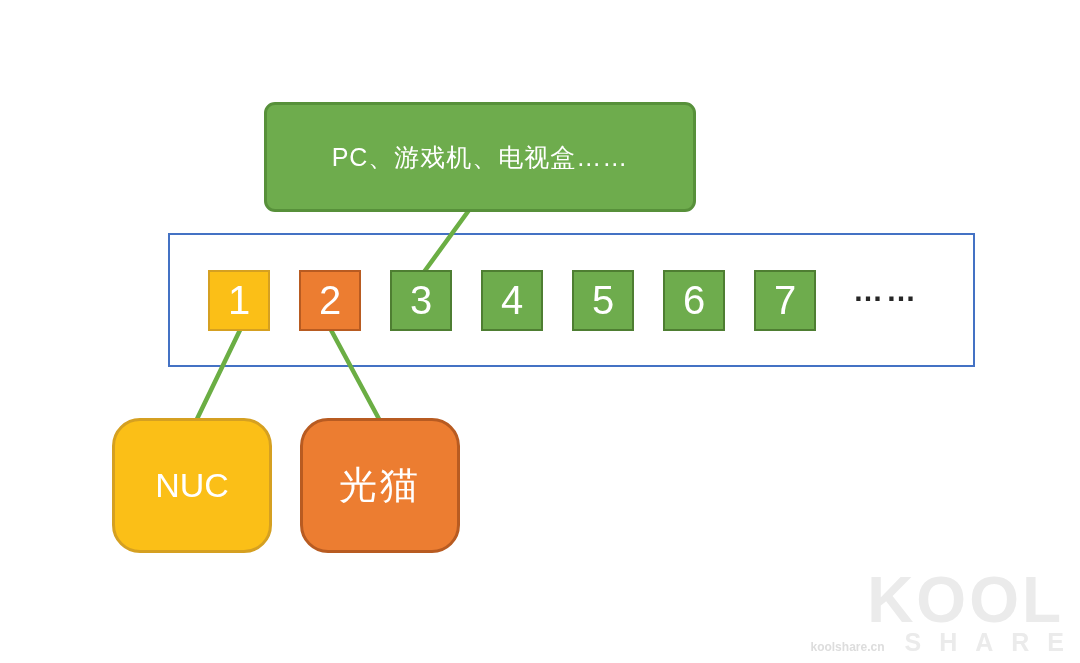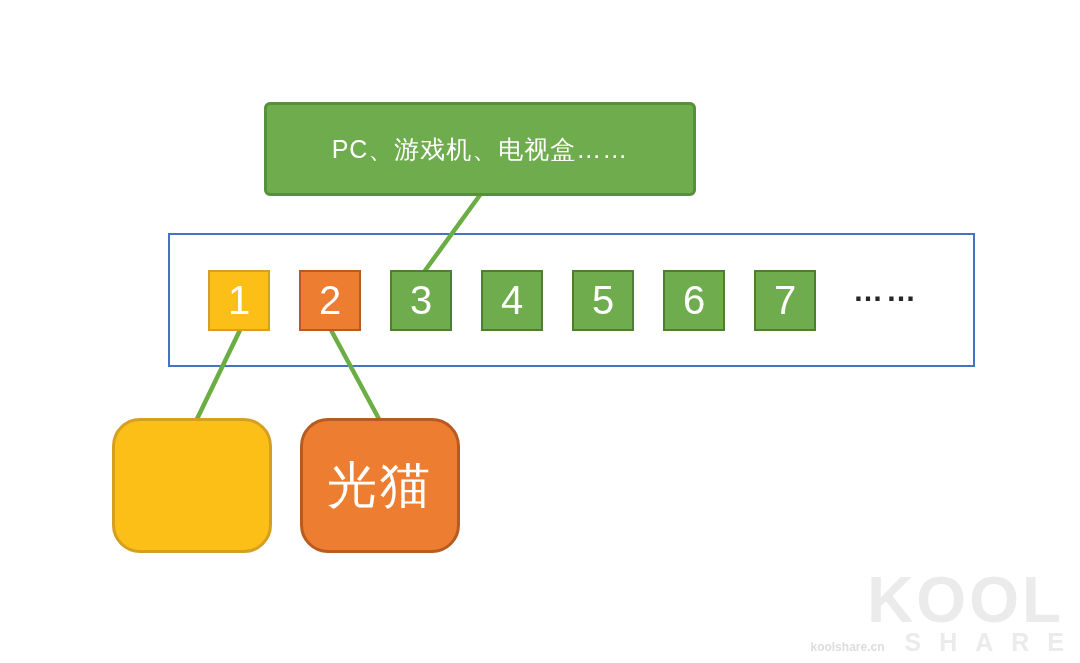--- a/index.html
+++ b/index.html
@@ -22,25 +22,25 @@
   .connectors line {
     stroke: #6BAE44;
     stroke-width: 4.5;
     stroke-linecap: round;
   }
 
   
   .callout {
     position: absolute;
     left: 264px; top: 102px;
-    width: 432px; height: 94px;
+    width: 432px; height: 110px;
     box-sizing: border-box;
     background: #6EAC4D;
     border: 3px solid #57903A;
-    border-radius: 6px;
+    border-radius: 11px;
     display: flex;
     align-items: center;
     justify-content: center;
     z-index: 2;
   }
   .callout-text {
     color: #ffffff;
     font-size: 25px;
     letter-spacing: 1px;
   }
@@ -97,21 +97,21 @@
     display: flex;
     flex-direction: column;
     align-items: center;
     justify-content: center;
     color: #ffffff;
     z-index: 2;
   }
   .device.yellow { left: 112px; top: 418px; background: #FBBF17; border-color: #D5A021; }
   .device.orange { left: 300px; top: 418px; background: #EC7D31; border-color: #B85B21; }
   .device-line { font-size: 34px; line-height: 1.32; }
-  .device-big  { font-size: 50px; letter-spacing: 3px; }
+  .device-big  { font-size: 38px; letter-spacing: 3px; }
 
   
   .watermark {
     position: absolute;
     right: 16px; bottom: 6px;
     text-align: right;
     z-index: 3;
     user-select: none;
   }
   .wm-kool {
@@ -178,20 +178,21 @@
       <span>6</span>
     </div>
     <div class="port green">
       <span>7</span>
     </div>
   </div>
 
   <div class="ports-ellipsis">……</div>
 
   <div class="device yellow">
+    <div class="device-line">NUC</div>
   </div>
 
   <div class="device orange">
     <div class="device-big">光猫</div>
   </div>
 
   <div class="watermark">
     <div class="wm-kool">KOOL</div>
     <div class="wm-row">
       <span class="wm-site">koolshare.cn</span>

